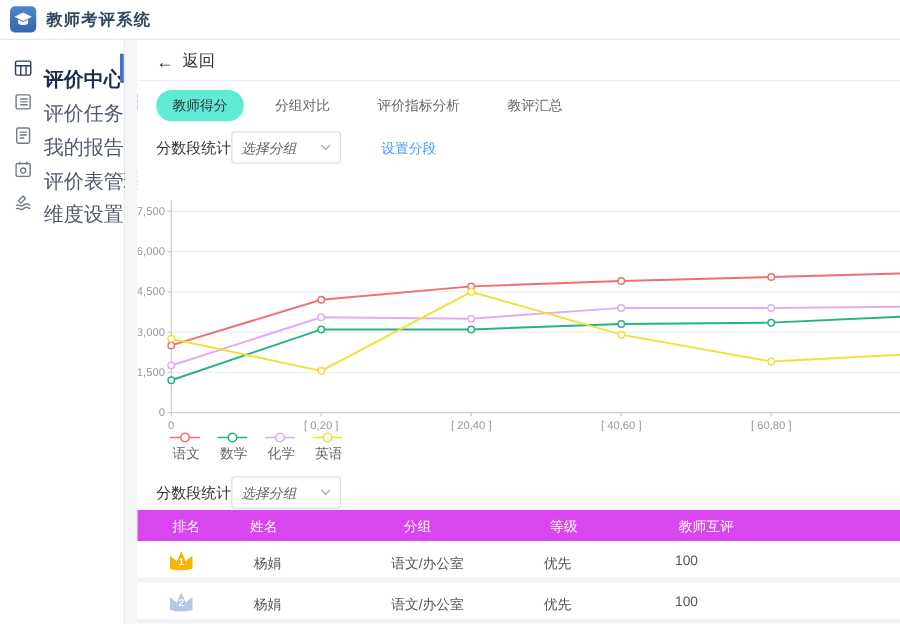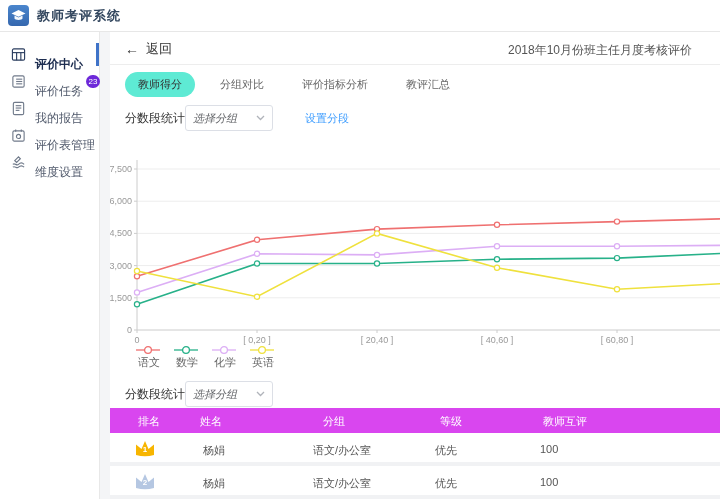--- a/index.html
+++ b/index.html
@@ -11,21 +11,21 @@
             border-bottom:1px solid #e7e7e7; display:flex; align-items:center; padding-left:8px;font-family:Liberation Serif, serif; }
   .logo { width:21px; height:21px; border-radius:4px; background:linear-gradient(#4a86cd,#3567ae);
           display:flex; align-items:center; justify-content:center; }
   .app-title { margin-left:8px; font-size:13px; font-weight:700; color:#33475f; letter-spacing:1px; }
 
   
   .sidebar { position:absolute; left:0; top:32px; width:100px; height:467px; background:#fff;
              border-right:1px solid #e8e8e8; padding-top:9px; }
   .side-item { position:relative; height:27px; display:flex; align-items:center; padding-left:11px;
                cursor:pointer; }
-  .side-item .s-label { margin-left:9px; font-size:12px; color:#50596b; white-space:nowrap;margin-top:20px; }
+  .side-item .s-label { margin-left:9px; font-size:16px; color:#50596b; white-space:nowrap;margin-top:20px; }
   .side-item.active .s-label { color:#1d2d50; font-weight:700; }
   .side-item.active .abar { position:absolute; right:0; top:2px; width:3px; height:23px; background:#3f73c8; }
   .s-icon { width:15px; height:15px; flex:0 0 15px; }
   .badge { margin-left:3px; min-width:14px; height:13px; border-radius:7px; background:#6d28d9;
            color:#fff; font-size:8px; line-height:13px; text-align:center; padding:0 2px; }
   .gutter { position:absolute; left:100px; top:32px; width:10px; height:467px; background:#f4f5f7; }
 
   
   .content { position:absolute; left:110px; top:32px; width:610px; height:467px; background:#fff; }
   .toolbar { position:relative; height:33px; border-bottom:1px solid #ededed; }
@@ -131,21 +131,20 @@
   </div>
   <div class="gutter"></div>
 
   <div class="content">
 
     <div class="toolbar">
       <div class="back">
         <span class="arrow">←</span>
         <span>返回</span>
       </div>
-      <div class="page-title">2018年10月份班主任月度考核评价</div>
     </div>
 
     <div class="tabs">
       <div class="tab active">教师得分</div>
       <div class="tab">分组对比</div>
       <div class="tab">评价指标分析</div>
       <div class="tab">教评汇总</div>
     </div>
 
     <div class="controls c1">

